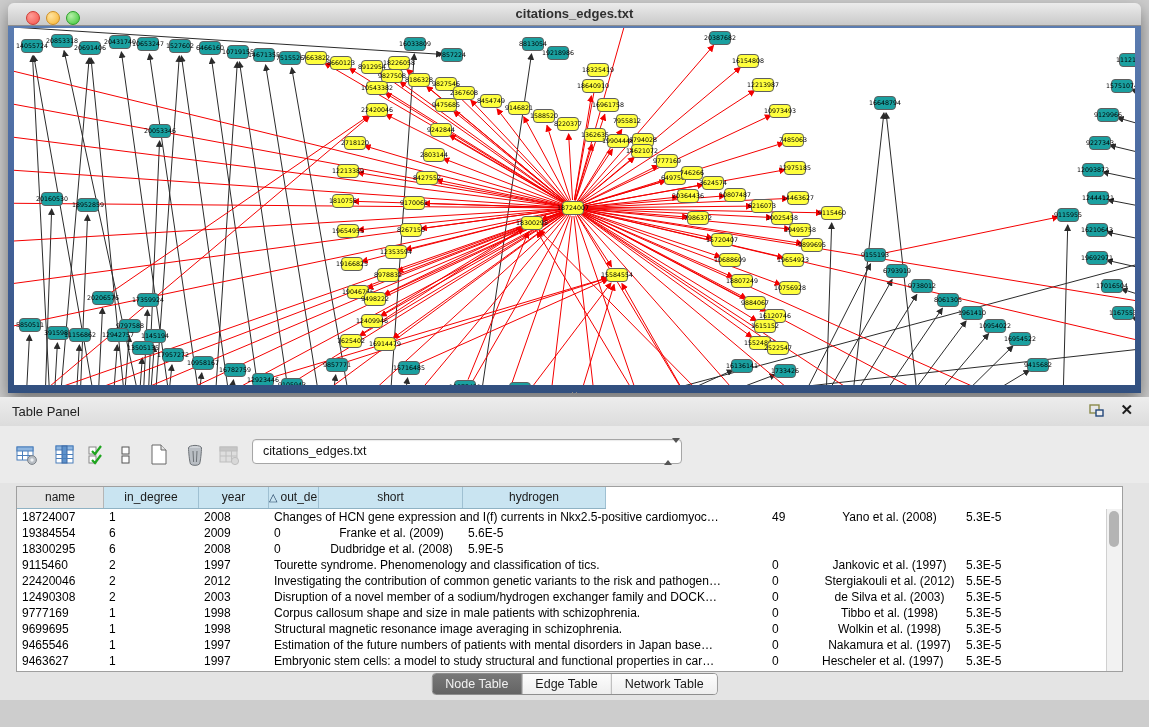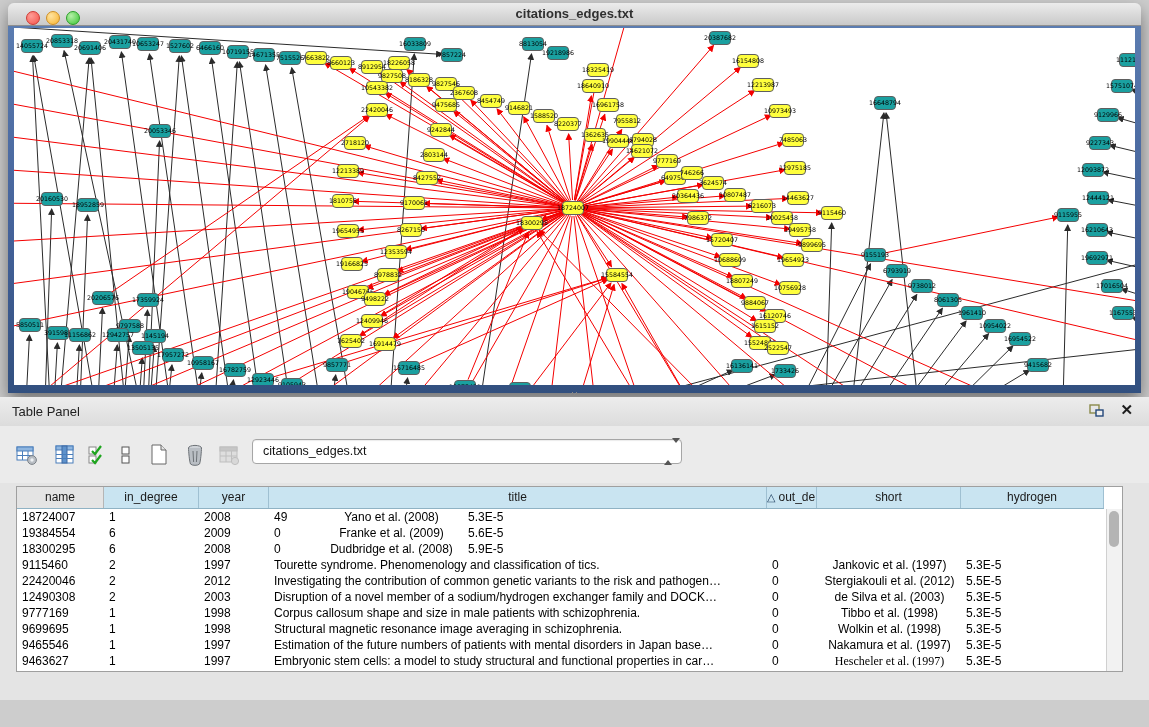--- a/index.html
+++ b/index.html
@@ -869,30 +869,30 @@
           <span class="cmb-up"></span><span class="cmb-dn"></span>
         </span>
       </div>
     </div>
 
     <div id="table-box">
       <div id="thead">
           <div class="th first" style="width: 87px;">name</div>
           <div class="th" style="width: 95px;">in_degree</div>
           <div class="th" style="width: 70px;">year</div>
-          <div class="th" style="width: 498px;">title</div>
           <div class="th" style="width: 50px;"><span class="sort-glyph">△</span>out_de…</div>
           <div class="th" style="width: 144px;">short</div>
           <div class="th" style="width: 143px;">hydrogen</div>
         </div>
       <div id="tbody">
           <div class="tr">
             <div class="td" style="width: 87px; text-align: left;">18724007</div>
             <div class="td" style="width: 95px; text-align: left;">1</div>
             <div class="td" style="width: 70px; text-align: left;">2008</div>
+            <div class="td" style="width: 498px; text-align: left;">Changes of HCN gene expression and I(f) currents in Nkx2.5-positive cardiomyoc…</div>
             <div class="td" style="width: 50px; text-align: left;">49</div>
             <div class="td" style="width: 144px; text-align: center;">Yano et al. (2008)</div>
             <div class="td" style="width: 143px; text-align: left;">5.3E-5</div>
           </div>
           <div class="tr">
             <div class="td" style="width: 87px; text-align: left;">19384554</div>
             <div class="td" style="width: 95px; text-align: left;">6</div>
             <div class="td" style="width: 70px; text-align: left;">2009</div>
             <div class="td" style="width: 50px; text-align: left;">0</div>
             <div class="td" style="width: 144px; text-align: center;">Franke et al. (2009)</div>
@@ -959,25 +959,32 @@
             <div class="td" style="width: 50px; text-align: left;">0</div>
             <div class="td" style="width: 144px; text-align: center;">Nakamura et al. (1997)</div>
             <div class="td" style="width: 143px; text-align: left;">5.3E-5</div>
           </div>
           <div class="tr">
             <div class="td" style="width: 87px; text-align: left;">9463627</div>
             <div class="td" style="width: 95px; text-align: left;">1</div>
             <div class="td" style="width: 70px; text-align: left;">1997</div>
             <div class="td" style="width: 498px; text-align: left;">Embryonic stem cells: a model to study structural and functional properties in car…</div>
             <div class="td" style="width: 50px; text-align: left;">0</div>
-            <div class="td" style="width: 144px; text-align: center; font-family: Liberation Serif, serif;">Hescheler et al. (1997)</div>
+            <div class="td" style="width: 144px; text-align: left;">Hescheler et al. (1997)</div>
             <div class="td" style="width: 143px; text-align: left;">5.3E-5</div>
           </div>
         </div>
       <div id="vscroll">
         <div id="vthumb"></div>
       </div>
     </div>
 
+    <div id="tabs-bar">
+      <div id="seg">
+          <div class="seg-btn sel">Node Table</div>
+          <div class="seg-btn">Edge Table</div>
+          <div class="seg-btn">Network Table</div>
+        </div>
+    </div>
   </div>
 
 
 </div>
 
 </body></html>

